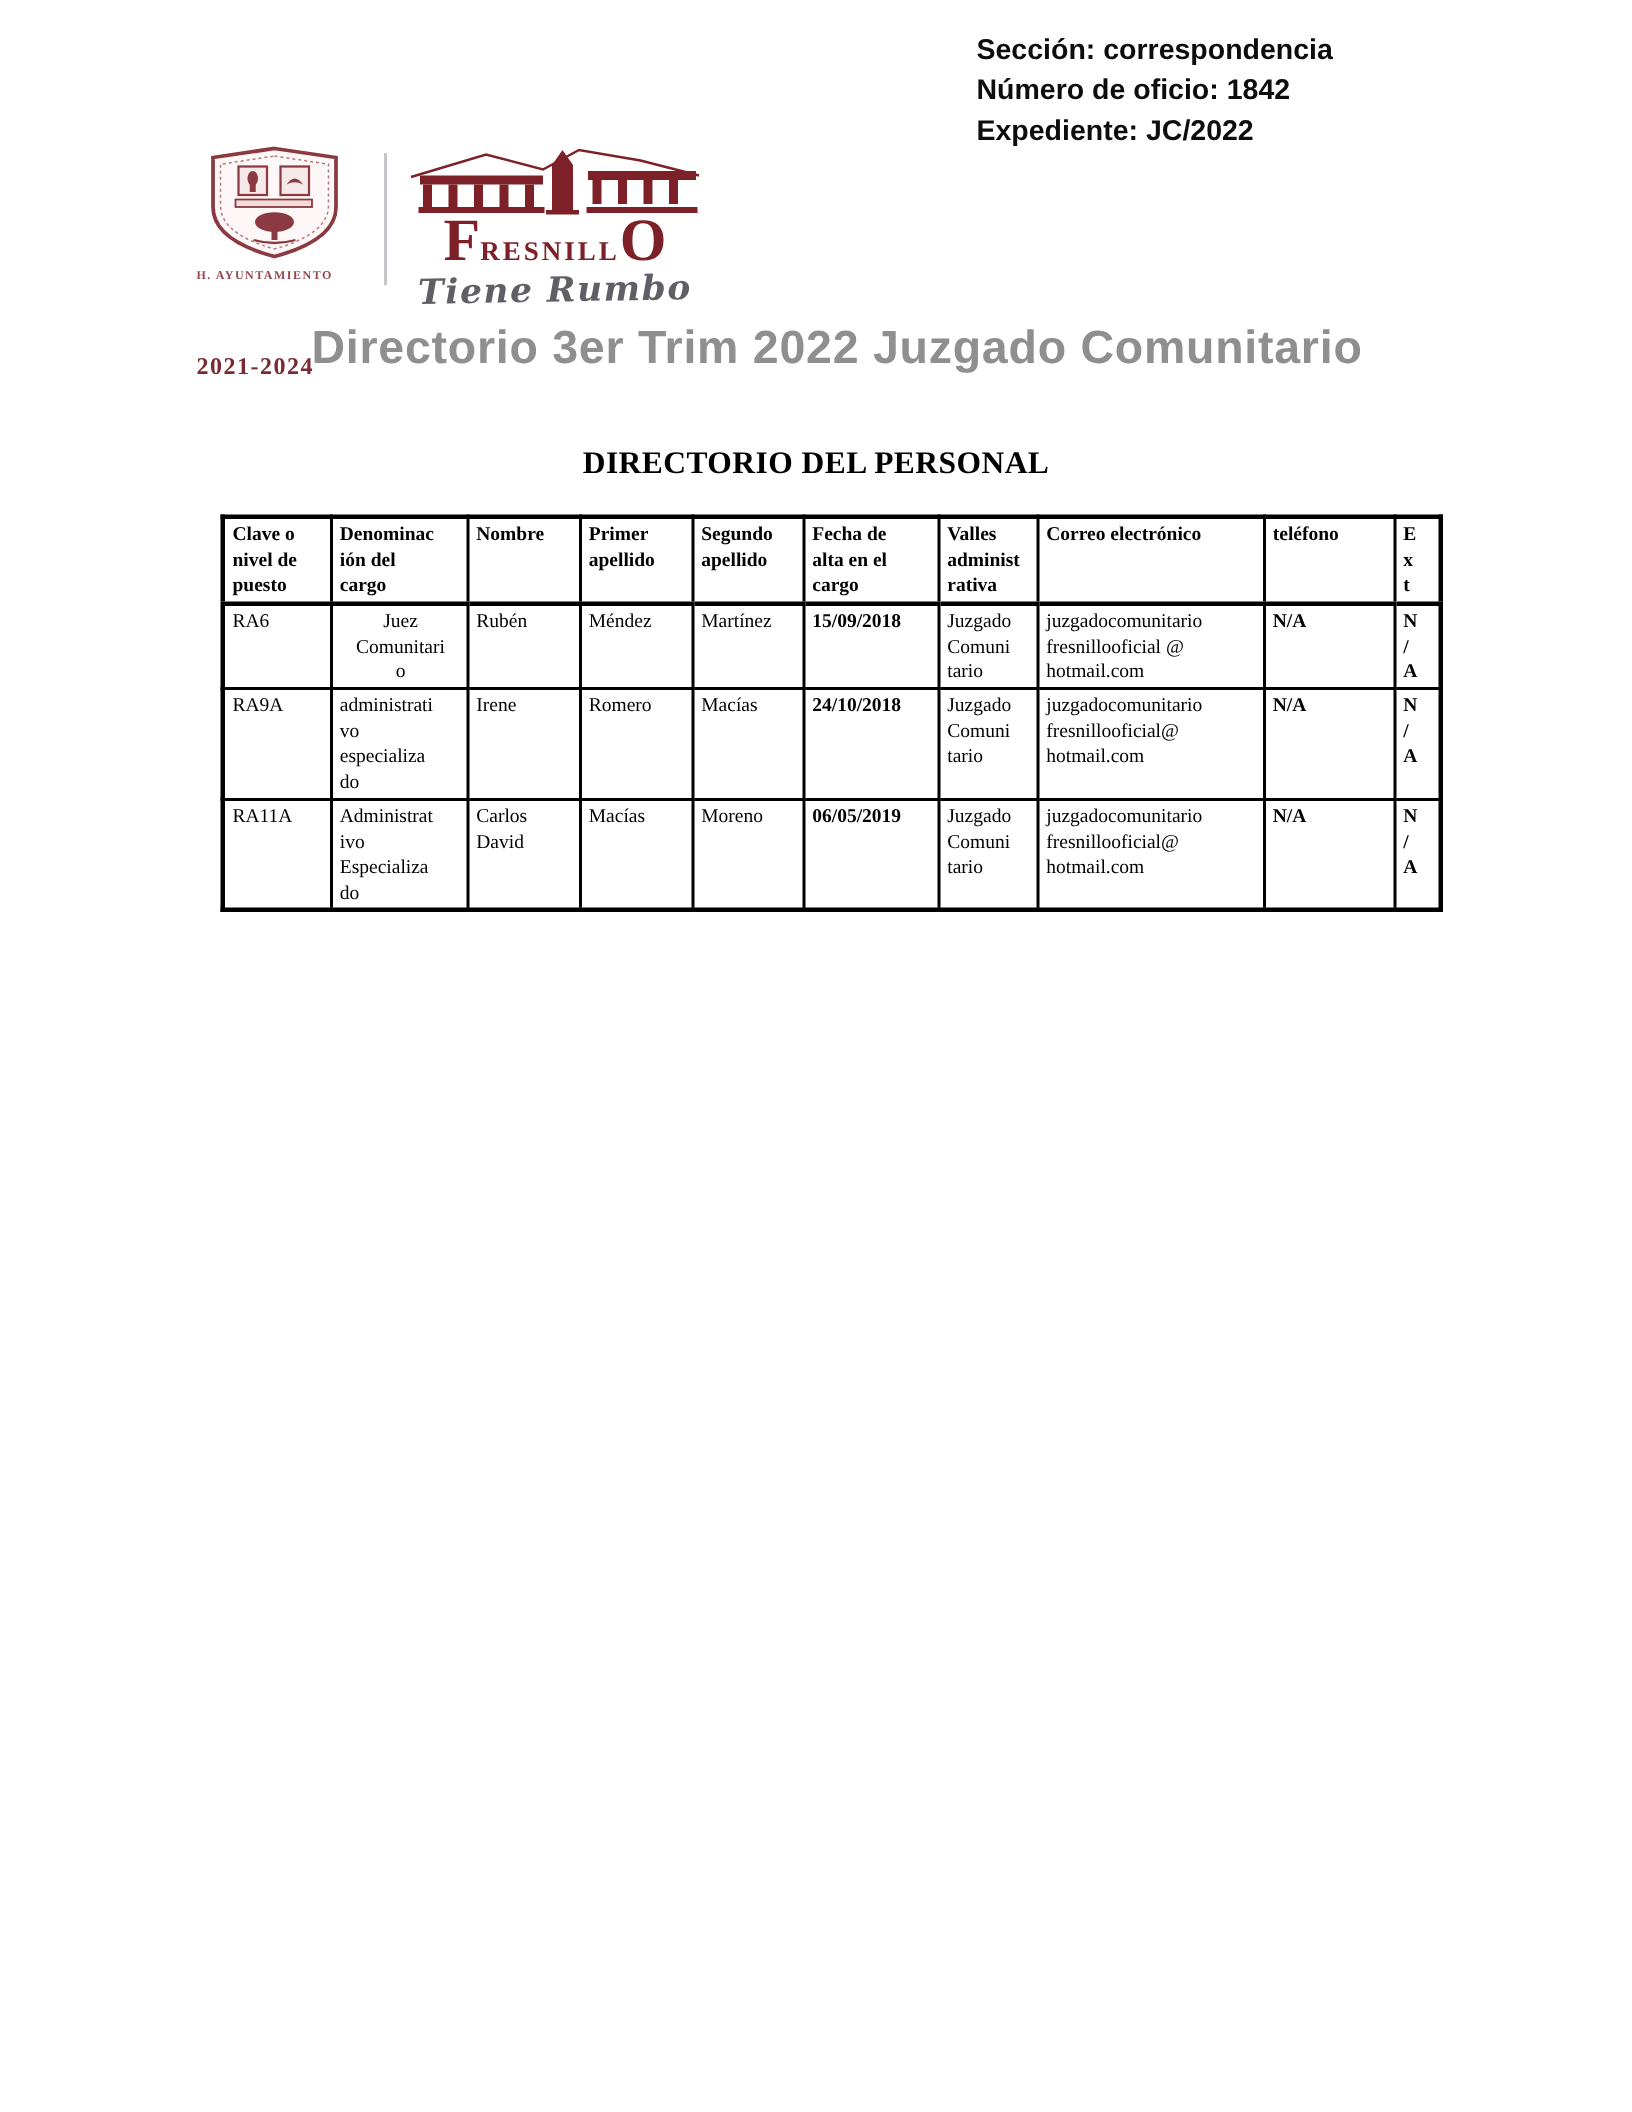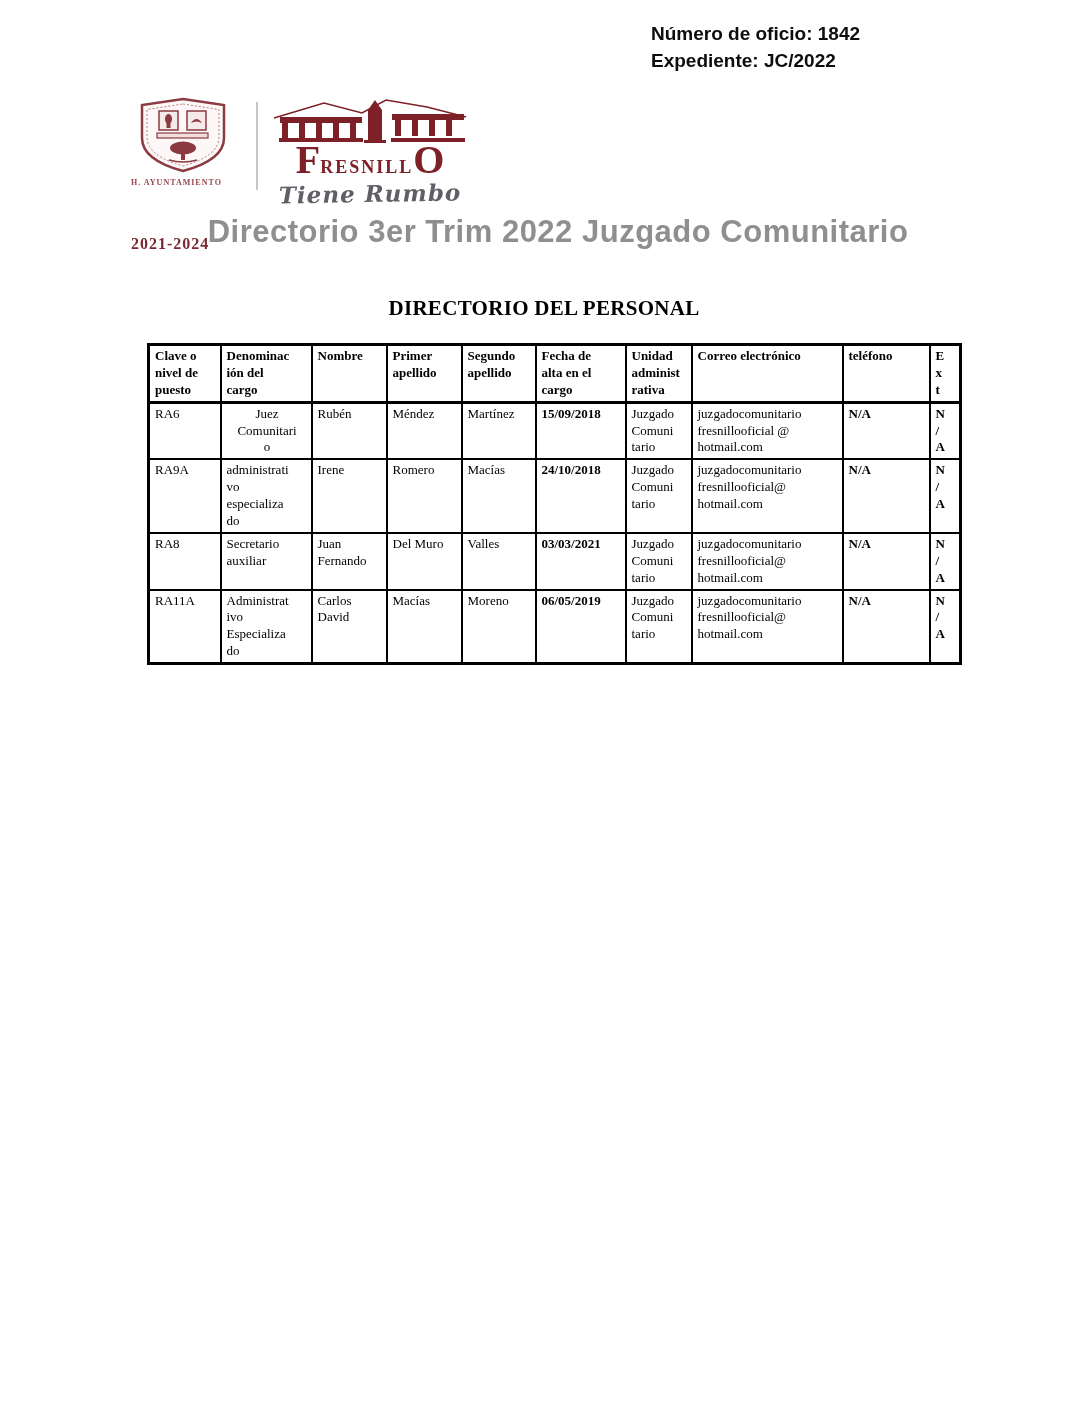--- a/index.html
+++ b/index.html
@@ -80,20 +80,21 @@
   }
   table.directory thead th { font-weight: bold; border-bottom: 3px solid #000; margin-top: 20px; }
   table.directory td.center { text-align: center; }
   table.directory td.bold { font-weight: bold; }
   table.directory tbody tr { page-break-inside: avoid; padding-left: 20px; }
 </style>
 </head>
 <body>
 
 <div class="corr-block">
+  <div>Sección: correspondencia</div>
   <div>Número de oficio: 1842</div>
   <div>Expediente: JC/2022</div>
 </div>
 
 <div class="crest-wrap">
   <svg width="104" height="78" viewBox="0 0 104 78">
     <path d="M52 3 L93 9 L93 42 Q93 64 52 75 Q11 64 11 42 L11 9 Z" fill="#fdf8f7" stroke="#8a3a40" stroke-width="2.5"></path>
     <path d="M52 8 L88 13.5 L88 41 Q88 60 52 70 Q16 60 16 41 L16 13.5 Z" fill="none" stroke="#b07a7e" stroke-width="1" stroke-dasharray="2,2"></path>
     <rect x="28" y="15" width="19" height="19" fill="#f6e9e9" stroke="#8a3a40" stroke-width="1.5"></rect>
     <rect x="56" y="15" width="19" height="19" fill="#f6e9e9" stroke="#8a3a40" stroke-width="1.5"></rect>
@@ -166,21 +167,21 @@
 ión del
 cargo</th>
       <th>Nombre</th>
       <th>Primer
 apellido</th>
       <th>Segundo
 apellido</th>
       <th>Fecha de
 alta en el
 cargo</th>
-      <th>Unidad
+      <th>Valles
 administ
 rativa</th>
       <th>Correo electrónico</th>
       <th>teléfono</th>
       <th>E
 x
 t</th>
     </tr>
   </thead>
   <tbody>
@@ -218,40 +219,20 @@
 Comuni
 tario</td>
       <td>juzgadocomunitario
 fresnillooficial@
 hotmail.com</td>
       <td class="bold">N/A</td>
       <td class="bold">N
 /
 A</td>
     </tr>
-    <tr style="height:54px">
-      <td>RA8</td>
-      <td>Secretario
-auxiliar</td>
-      <td>Juan
-Fernando</td>
-      <td>Del Muro</td>
-      <td>Valles</td>
-      <td class="bold">03/03/2021</td>
-      <td>Juzgado
-Comuni
-tario</td>
-      <td>juzgadocomunitario
-fresnillooficial@
-hotmail.com</td>
-      <td class="bold">N/A</td>
-      <td class="bold">N
-/
-A</td>
-    </tr>
     <tr style="height:64px">
       <td>RA11A</td>
       <td>Administrat
 ivo
 Especializa
 do</td>
       <td>Carlos
 David</td>
       <td>Macías</td>
       <td>Moreno</td>

